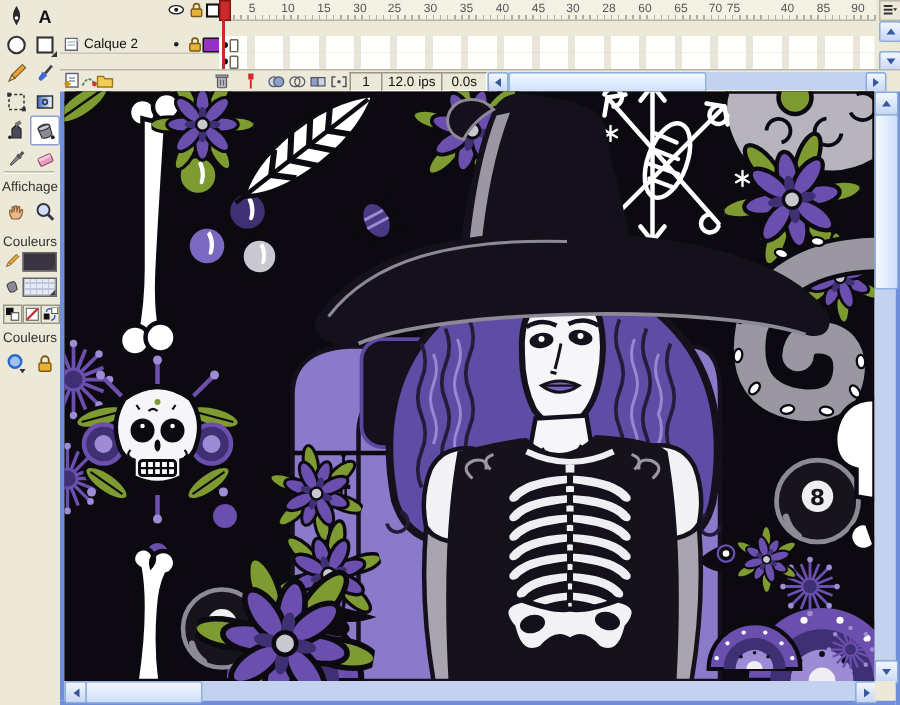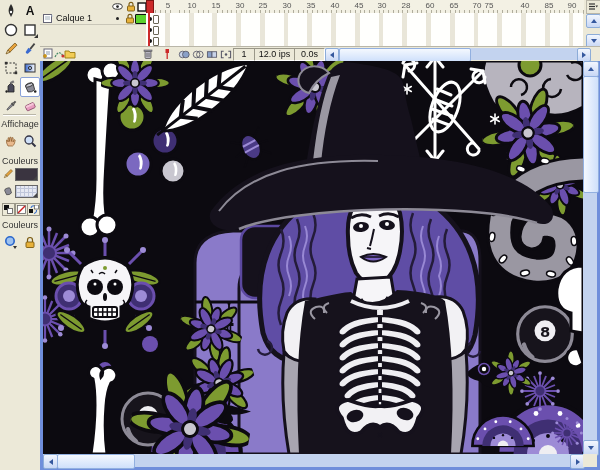--- a/index.html
+++ b/index.html
@@ -265,42 +265,36 @@
     <div id="playhead-line"></div>
     <div id="tl-menu-btn">
       <svg width="9" height="8" viewBox="0 0 9 8">
           <line x1="0" y1="1" x2="6" y2="1" stroke="#333" stroke-width="1.2"></line>
           <line x1="0" y1="3.5" x2="6" y2="3.5" stroke="#333" stroke-width="1.2"></line>
           <line x1="0" y1="6" x2="6" y2="6" stroke="#333" stroke-width="1.2"></line>
           <path d="M6.5 2.5 l2.5 0 -1.25 2z" fill="#333"></path>
         </svg>
     </div>
 
-    <div class="layer-row" style="top:13px;">
+    <div class="layer-row" style="top:24px;">
       <div class="layer-left">
         <span class="page-ic"><svg width="11" height="9" viewBox="0 0 11 9">
               <rect x="0.5" y="0.5" width="8" height="8" fill="#fff" stroke="#667"></rect>
               <path d="M8.5 0.5 l2 2 -2 0z" fill="#bcd"></path>
               <line x1="2" y1="3" x2="7" y2="3" stroke="#89a" stroke-width="0.8"></line>
               <line x1="2" y1="5" x2="7" y2="5" stroke="#89a" stroke-width="0.8"></line>
             </svg></span>
-        <span class="lname">Calque 1</span>
+        <span class="lname">Calque 2</span>
         <span class="vis-dot"></span>
         <span class="lock-ic"><svg width="10" height="11" viewBox="0 0 10 11">
               <rect x="1.5" y="5" width="7" height="5" rx="0.8" fill="#e8b23a" stroke="#7a5a10" stroke-width="0.9"></rect>
               <path d="M3 5 V3.4 a2 2 0 0 1 4 0 V5" fill="none" stroke="#7a5a10" stroke-width="1.1"></path>
             </svg></span>
-        <span class="lswatch" style="background: rgb(91, 209, 45);"></span>
-      </div>
-      <div class="frames">
-        <span class="kf-dot"></span>
-        <span class="kf-end"></span>
-      </div>
-    </div>
-    <div class="layer-row" style="top:24px;">
+        <span class="lswatch" style="background: rgb(150, 50, 200);"></span>
+      </div>
       <div class="frames">
         <span class="kf-dot"></span>
         <span class="kf-end"></span>
       </div>
     </div>
     <div class="layer-row" style="top:35px;">
       <div class="frames">
         <span class="kf-dot"></span>
         <span class="kf-end"></span>
       </div>

